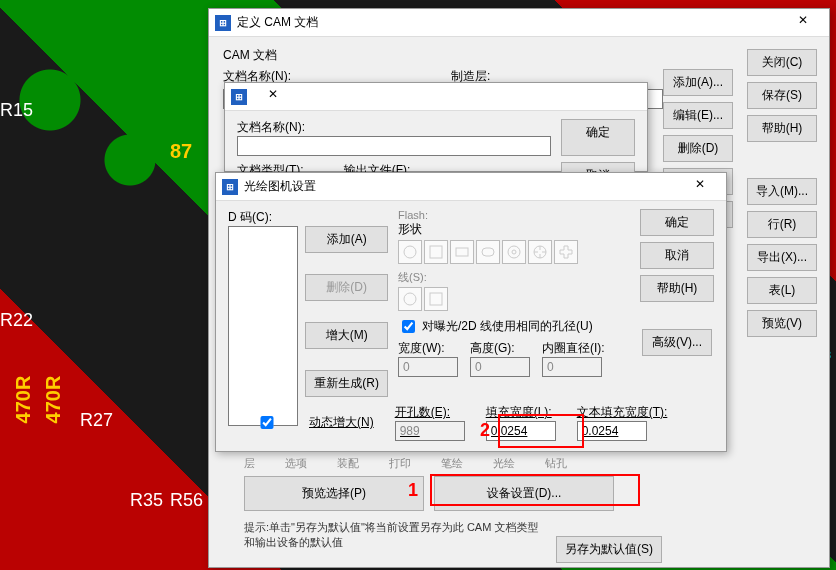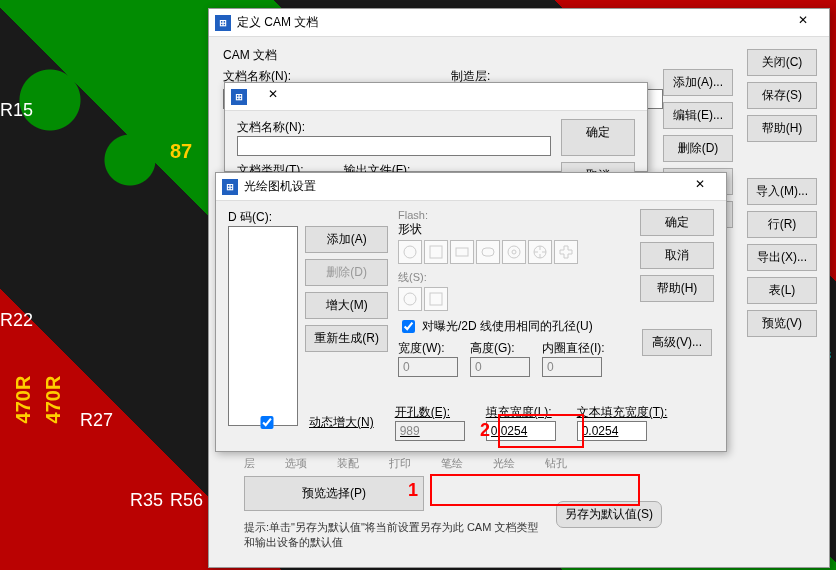--- a/index.html
+++ b/index.html
@@ -44,21 +44,21 @@
 
 
 .dlg-add { top: 82px; left: 224px; width: 424px; height: 90px; }
 .dlg-add .body { padding: 8px 12px; display: grid; grid-template-columns: 1fr 74px; gap: 6px 10px; }
 
 
 .dlg-plot { top: 172px; left: 215px; width: 512px; height: 280px; background: #f0f0f0; }
 .dlg-plot .body { padding: 8px 12px; display: flex; gap: 10px; }
 .dlg-plot .dcol { width: 160px; }
 .dlg-plot .dlist { border: 1px solid #7a7a7a; background: #fff; width: 70px; height: 200px; display: inline-block; vertical-align: top; }
-.dlg-plot .dbtns { display: inline-flex; flex-direction: column; gap: 6px; vertical-align: top; margin-left: 4px; }
+.dlg-plot .dbtns { display: inline-flex; flex-direction: column; gap: 21px; vertical-align: top; margin-left: 4px; }
 .dlg-plot .shapes { flex: 1; }
 .dlg-plot .rcol { width: 74px; display: flex; flex-direction: column; gap: 6px; }
 .shape-row { display: flex; gap: 2px; margin: 2px 0 6px; }
 .shape { width: 24px; height: 24px; border: 1px solid #bbb; background: #fafafa; display: flex; align-items: center; justify-content: center; }
 .shape svg { width: 16px; height: 16px; }
 .dimrow { display: flex; gap: 12px; margin-top: 4px; }
 .dimrow > div { display: flex; flex-direction: column; }
 .dimrow input { width: 60px; }
 .bottomrow { position: absolute; bottom: 10px; left: 12px; right: 12px; display: flex; align-items: center; gap: 14px; text-decoration: underline; }
 .bottomrow .numlab { display: flex; flex-direction: column; margin-left: 7px; }
@@ -67,21 +67,21 @@
 
 .redbox { position: absolute; border: 2px solid #ff0000; pointer-events: none; }
 .rednum { position: absolute; color: #ff0000; font-size: 18px; font-weight: bold; pointer-events: none; }
 
 
 .tabs { position: absolute; top: 456px; left: 244px; display: flex; gap: 30px; color: #888; }
 .tabs span { font-size: 11px; }
 .bigbtns { position: absolute; top: 476px; left: 244px; display: flex; gap: 10px; }
 .bigbtns .btn { width: 180px; padding: 8px 0; }
 .hint { position: absolute; top: 520px; left: 244px; width: 300px; font-size: 11px; color: #333; line-height: 1.4; }
-.savedef { position: absolute; top: 501px; left: 556px; border-radius: 7px; }
+.savedef { position: absolute; top: 536px; left: 556px; }
 
 .adv { position: absolute; right: 14px; top: 156px; }
 </style>
 </head>
 <body>
 
 <div class="pcb">
   <span class="pcb-text t1">87</span>
   <span class="pcb-text t2">470R</span>
   <span class="pcb-text t3">470R</span>
@@ -137,20 +137,21 @@
   <span>层</span>
   <span>选项</span>
   <span>装配</span>
   <span>打印</span>
   <span>笔绘</span>
   <span>光绘</span>
   <span>钻孔</span>
 </div>
 <div class="bigbtns">
   <span class="btn">预览选择(P)</span>
+  <span class="btn">设备设置(D)...</span>
 </div>
 <div class="hint">提示:单击"另存为默认值"将当前设置另存为此 CAM 文档类型和输出设备的默认值</div>
 <span class="btn savedef">另存为默认值(S)</span>
 
 <div class="win dlg-add">
   <div class="titlebar">
     <span class="icon">⊞</span>
     <span class="close">✕</span>
   </div>
   <div class="body">

